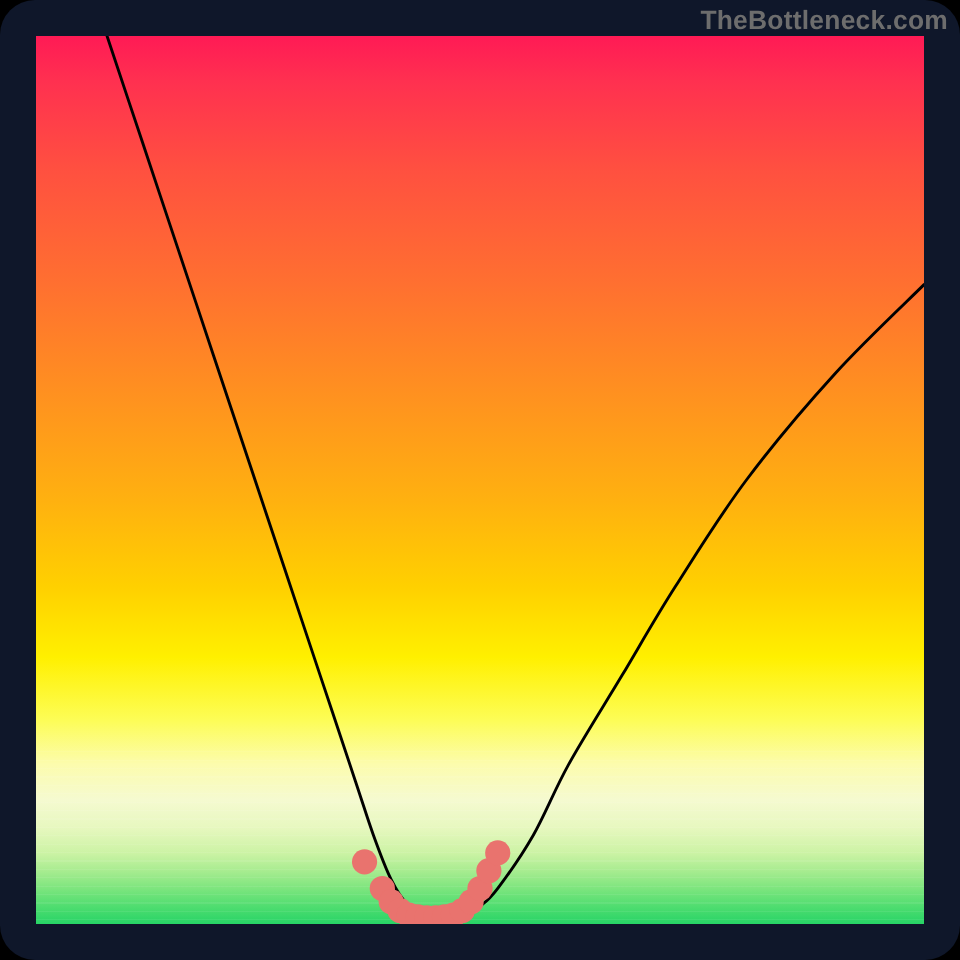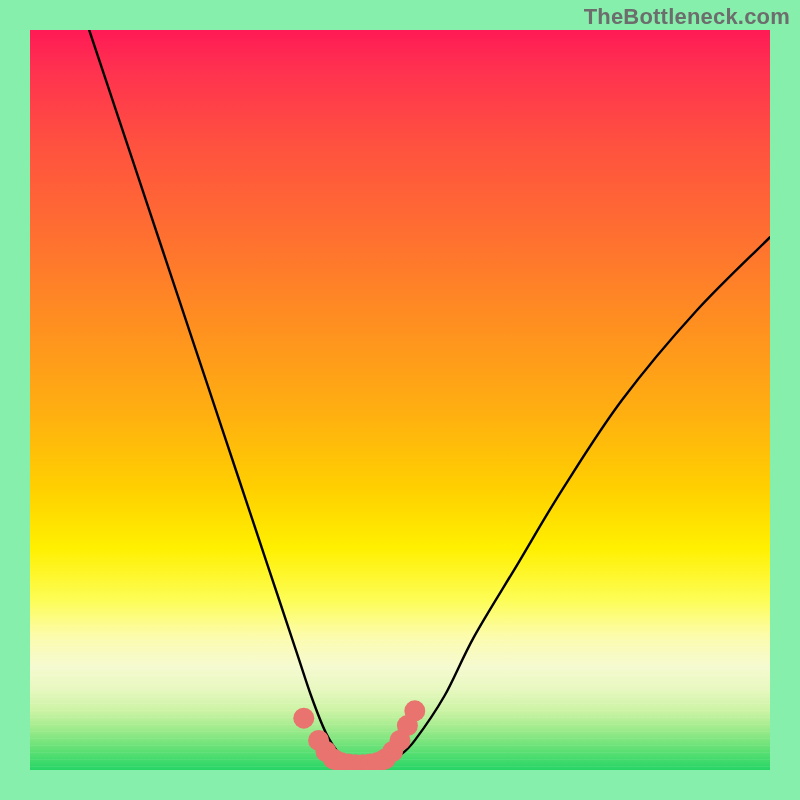--- a/index.html
+++ b/index.html
@@ -10,21 +10,22 @@
     background: #000;
     overflow: hidden;
     font-family: Arial, Helvetica, sans-serif;
   }
   .frame {
     position: absolute;
     left: 0;
     top: 0;
     width: 800px;
     height: 800px;
-    background: #86efac;
+    background: #0f172a;
+    border-radius: 29px;
   }
   .plot-area {
     position: absolute;
     left: 30px;
     top: 30px;
     width: 740px;
     height: 740px;
     overflow: hidden;
   }
   

